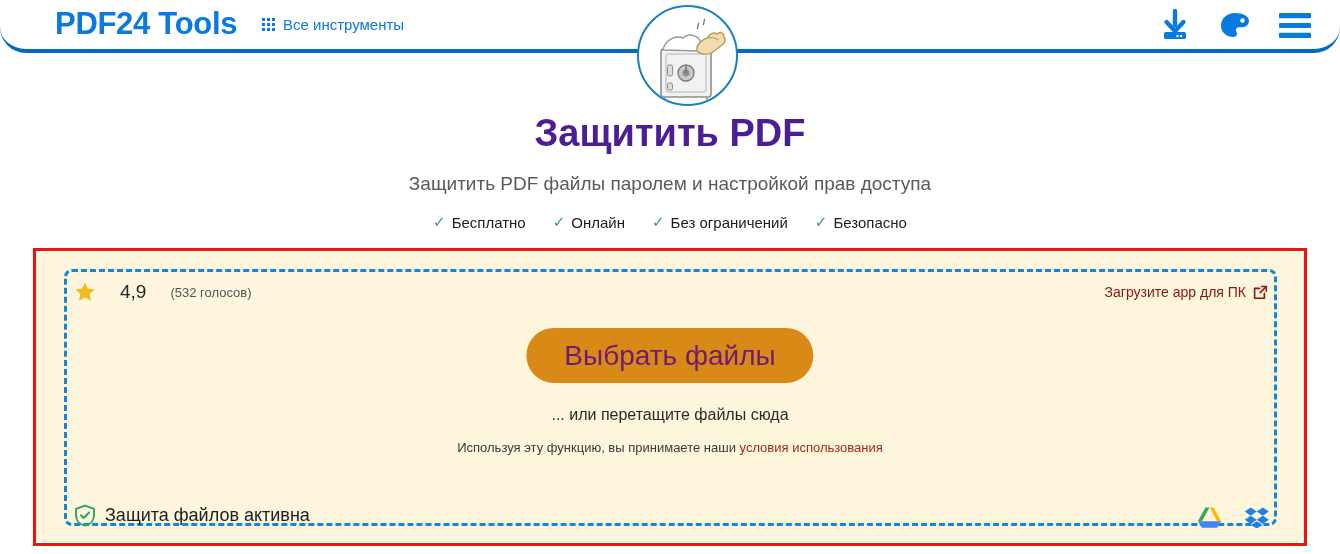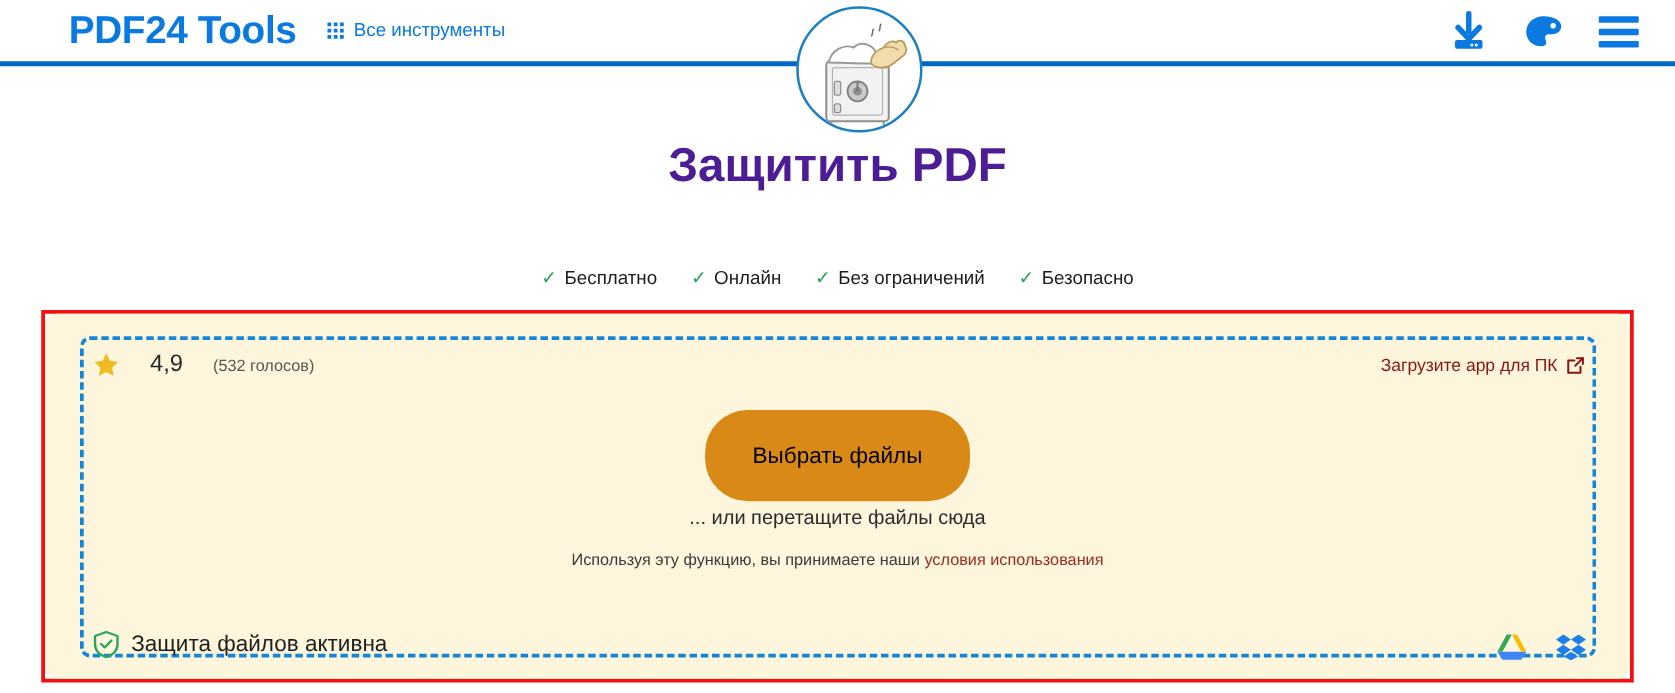--- a/index.html
+++ b/index.html
@@ -17,20 +17,21 @@
     background: #ffffff;
   }
 
   
   #header {
     position: absolute;
     left: 0; top: 0;
     width: 1340px; height: 53px;
     background: #ffffff;
     border-bottom: 4px solid #0069c8;
+    border-radius: 26px;
   }
   #brand-logo {
     position: absolute;
     left: 55px; top: 6px;
     font-size: 31px;
     font-weight: bold;
     color: #0a7ae0;
     letter-spacing: -0.3px;
     white-space: nowrap;
   }
@@ -164,26 +165,26 @@
     white-space: nowrap;
   }
 
   
   #choose-files {
     position: absolute;
     left: 50%;
     transform: translateX(-50%);
     top: 77px;
     background: #d98a16;
-    color: #000000;
+    color: #701a75;
     border: none;
     border-radius: 34px;
     padding: 0 38px;
-    height: 73px;
-    font-size: 18px;
+    height: 55px;
+    font-size: 28px;
     font-family: "Liberation Sans", "DejaVu Sans", sans-serif;
     cursor: pointer;
     white-space: nowrap;
   }
 
   #drag-hint {
     position: absolute;
     left: 0; top: 155px;
     width: 100%;
     text-align: center;
@@ -289,20 +290,21 @@
 
       <svg class="hicon" width="34" height="27" viewBox="0 0 34 27">
         <rect x="1" y="1" width="32" height="5.2" rx="1" fill="#0a7ae0"></rect>
         <rect x="1" y="10.9" width="32" height="5.2" rx="1" fill="#0a7ae0"></rect>
         <rect x="1" y="20.8" width="32" height="5.2" rx="1" fill="#0a7ae0"></rect>
       </svg>
     </div>
   </div>
 
   <div id="page-title">Защитить PDF</div>
+  <div id="page-subtitle">Защитить PDF файлы паролем и настройкой прав доступа</div>
 
   <div id="features">
     <div class="feature">
       <span class="chk">✓</span>
       <span>Бесплатно</span>
     </div>
     <div class="feature">
       <span class="chk">✓</span>
       <span>Онлайн</span>
     </div>

